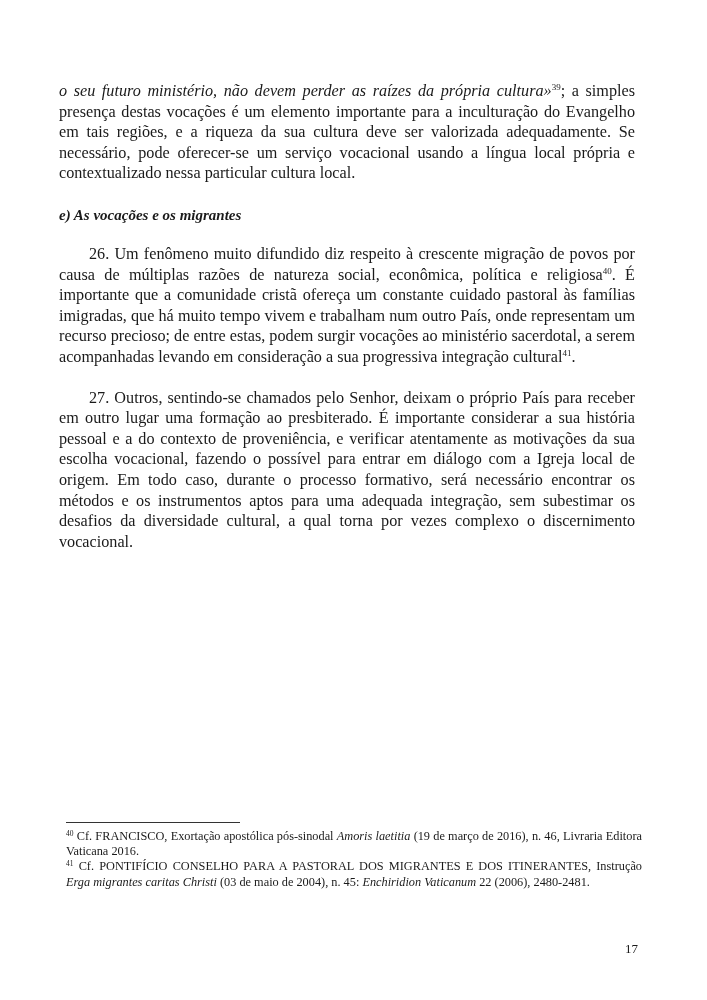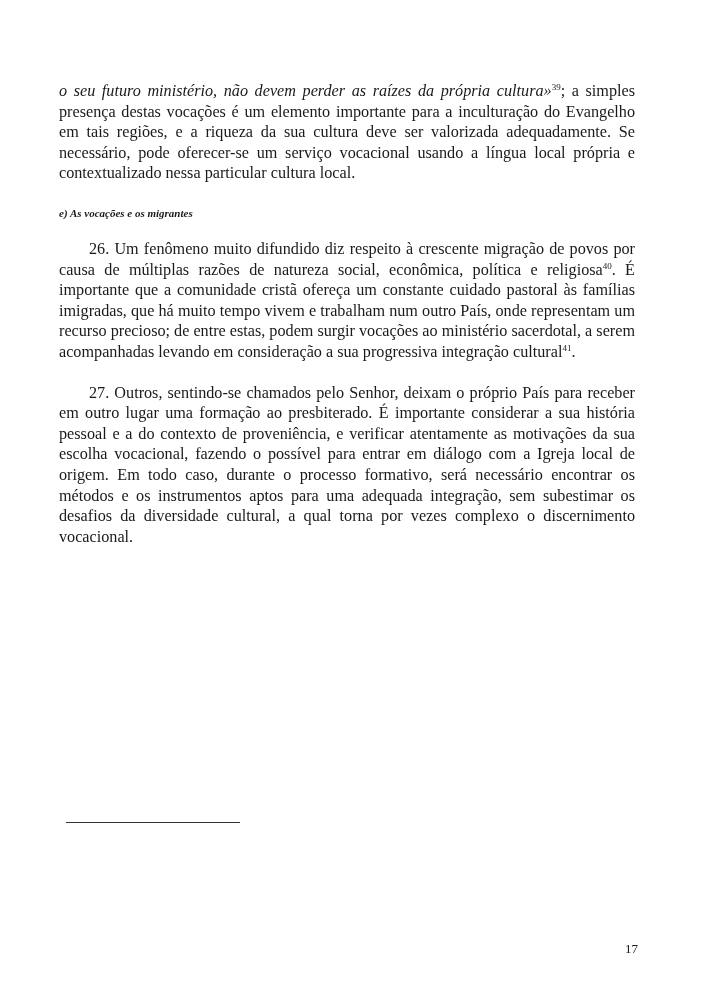--- a/index.html
+++ b/index.html
@@ -1,21 +1,21 @@
 <!DOCTYPE html>
 <html><head>
 <meta charset="utf-8">
 <style>
   html, body { margin: 0; padding: 0; background: #ffffff; }
   body { width: 707px; height: 1000px; position: relative; overflow: hidden;
          font-family: "Liberation Serif", "DejaVu Serif", serif; color: #1a1a1a; }
   .page { position: absolute; left: 59px; top: 81px; width: 576px; }
   .para { font-size: 16.2px; line-height: 20.6px; text-align: justify; margin: 0; }
   .indent { text-indent: 30px; }
-  .heading { font-size: 11px; font-weight: bold; font-style: italic; margin: 0; }
+  .heading { font-size: 15px; font-weight: bold; font-style: italic; margin: 0; }
   sup { font-size: 9px; line-height: 0; vertical-align: 6px; }
   .notes { position: absolute; left: 66px; top: 822px; width: 576px; }
   .rule { width: 174px; border-top: 1px solid #333; margin-bottom: 6px; }
   .fn { font-size: 12.3px; line-height: 15.2px; text-align: justify; margin: 0; }
   .fn sup { font-size: 7.5px; vertical-align: 4px; }
   .pagenum { position: absolute; left: 625px; top: 941px; font-size: 13px; }
 </style>
 </head>
 <body>
 
@@ -24,15 +24,17 @@
 
   <p class="heading" style="margin-top:23px;">e) As vocações e os  migrantes</p>
 
   <p class="para indent" style="margin-top:20px;"><span>26. Um fenômeno muito difundido diz respeito à crescente migração de povos por causa de múltiplas razões de natureza social, econômica, política e religiosa</span><sup>40</sup><span>. É importante que a comunidade cristã ofereça um constante cuidado pastoral às famílias imigradas, que há muito tempo vivem e trabalham num outro País, onde representam um recurso precioso; de entre estas, podem surgir vocações ao ministério sacerdotal, a serem acompanhadas levando em consideração a sua progressiva integração cultural</span><sup>41</sup><span>.</span></p>
 
   <p class="para indent" style="margin-top:20px;">27. Outros, sentindo-se chamados pelo Senhor, deixam o próprio País para receber em outro lugar uma formação ao presbiterado. É importante considerar a sua história pessoal e a do contexto de proveniência, e verificar atentamente as motivações da sua escolha vocacional, fazendo o possível para entrar em diálogo com a Igreja local de origem. Em todo caso, durante o processo formativo, será necessário encontrar os métodos e os instrumentos aptos para uma adequada integração, sem subestimar os desafios da diversidade cultural, a qual torna por vezes complexo o discernimento vocacional.</p>
 </div>
 
 <div class="notes">
   <div class="rule"></div>
+  <p class="fn"><sup>40</sup><span> Cf. FRANCISCO, Exortação apostólica pós-sinodal </span><i>Amoris laetitia</i><span> (19 de março de 2016), n. 46, Livraria Editora Vaticana 2016.</span></p>
+  <p class="fn"><sup>41</sup><span> Cf. PONTIFÍCIO CONSELHO PARA A PASTORAL DOS MIGRANTES E DOS ITINERANTES, Instrução </span><i>Erga migrantes caritas Christi</i><span> (03 de maio de 2004), n. 45: </span><i>Enchiridion Vaticanum</i><span> 22 (2006), 2480-2481.</span></p>
 </div>
 
 <div class="pagenum">17</div>
 
 </body></html>

